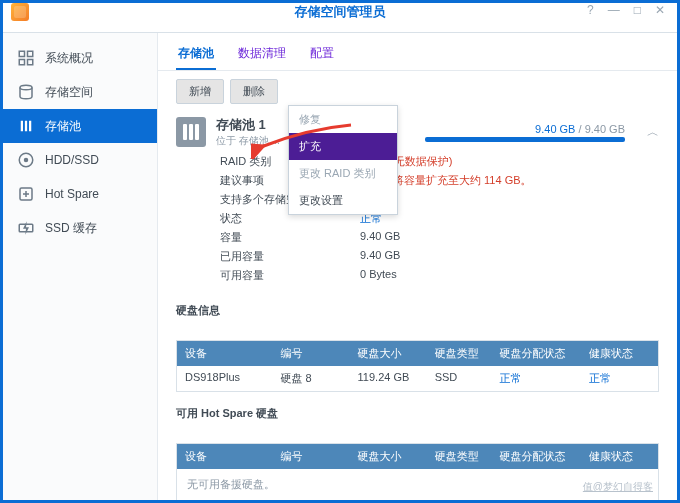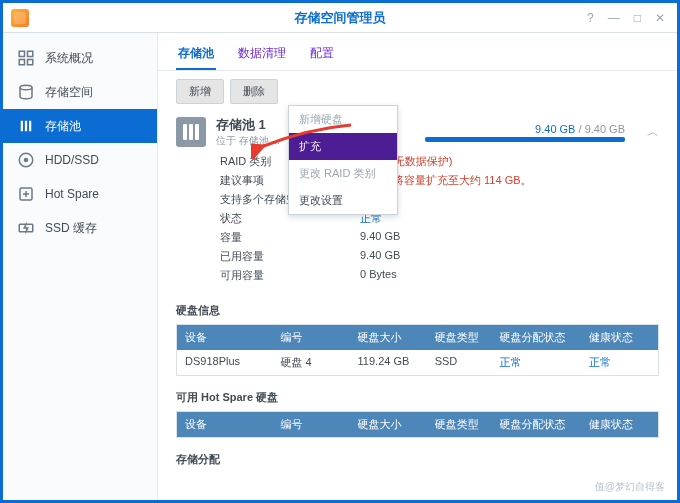--- a/index.html
+++ b/index.html
@@ -1,17 +1,17 @@
 <!DOCTYPE html>
 <html><head>
 <meta charset="utf-8">
 <style>
   * { box-sizing: border-box; margin: 0; padding: 0; font-family: "Microsoft YaHei", Arial, sans-serif; }
   body { background: #fff; width: 680px; height: 503px; overflow: hidden; font-size: 11px; color: #414b55; border: 3px solid #0b6dd4; position: relative; }
-  .titlebar { height: 30px; background: #fff; border-bottom: 1px solid #d9e1e8; display: flex; align-items: center; position: relative; }
+  .titlebar { height: 30px; background: #fff; border-bottom: 1px solid #d9e1e8; display: flex; position: relative; }
   .titlebar .app-icon { width: 18px; height: 18px; margin-left: 8px; background: linear-gradient(135deg,#ffb43a,#f47c27); border-radius: 3px; position: relative; }
   .titlebar .app-icon::after{content:"";position:absolute;inset:3px;background:#fff3;border-radius:2px;}
   .titlebar .title { position:absolute; left:0; right:0; text-align:center; color: #0b6dd4; font-weight: 600; font-size: 13px; }
   .titlebar .winbtns { margin-left: auto; display: flex; gap: 14px; padding-right: 12px; color: #9aa7b3; z-index:2;}
   .titlebar .winbtns span { cursor: pointer; font-size: 12px; }
   .shell { display: flex; height: calc(100% - 30px); }
   .sidebar { width: 155px; background: #fafbfc; border-right: 1px solid #e5eaef; padding-top: 8px; }
   .sidebar .item { display: flex; align-items: center; gap: 10px; padding: 8px 14px; color: #414b55; cursor: pointer; font-size: 12px;}
   .sidebar .item.active { background: #0b6dd4; color: #fff; }
   .sidebar .icon { width: 18px; height: 18px; display:flex; align-items:center; justify-content:center; }
@@ -37,30 +37,30 @@
   .pool-cap .used { color: #0b6dd4; }
   .pool-cap .total { color: #8b98a5; }
   .pool-bar { width: 200px; height: 5px; background: #0b6dd4; margin-top: 2px; border-radius:2px;}
   .chev { color:#8b98a5; margin-left:12px; cursor:pointer; font-size:12px;}
   .proplist { padding: 2px 18px 10px 62px; }
   .prop { display: flex; padding: 2px 0; font-size: 11px;}
   .prop .k { width: 140px; color: #414b55; }
   .prop .v { color: #414b55; }
   .prop .v.red { color: #d43e2a; }
   .prop .v.blue { color: #0b6dd4; }
-  .section-title { font-weight: 700; padding: 8px 18px 6px; font-size: 11px; color:#414b55;}
+  .section-title { font-weight: 700; padding: 8px 18px 22px; font-size: 11px; color:#414b55;}
   .table { margin: 0 18px 6px; border:1px solid #d9e1e8;}
   .table .thead { display: flex; background: #4d87b9; color: #fff; font-size: 11px; }
   .table .thead > div, .table .trow > div { padding: 5px 8px; }
   .table .trow { display: flex; font-size: 11px; color:#414b55; background:#fff;}
   .table .trow .blue{color:#0b6dd4;}
   .col-a{flex:1.3}.col-b{flex:1}.col-c{flex:1}.col-d{flex:.8}.col-e{flex:1.2}.col-f{flex:1}
   .empty { padding: 8px 10px; color: #8b98a5; font-size: 11px; }
   .arrow { position:absolute; left:248px; top:116px; z-index:11; pointer-events:none;}
-  .wm{position:absolute;right:12px;bottom:6px;color:#b8c2cc;font-size:10px;}
+  .wm{position:absolute;right:24px;bottom:6px;color:#b8c2cc;font-size:10px;text-decoration:underline;}
   .main::-webkit-scrollbar{width:10px}.main::-webkit-scrollbar-thumb{background:#c9d3dc;border-radius:5px}
 </style>
 </head>
 <body>
 
 <svg class="arrow" width="110" height="40">
   <defs>
       <marker id="ah" markerWidth="8" markerHeight="8" refX="2" refY="4" orient="auto">
         <path d="M8,0 L0,4 L8,8 Z" fill="#e63b2e"></path>
       </marker>
@@ -144,21 +144,21 @@
     <div class="tabs">
       <div class="tab active">存储池</div>
       <div class="tab">数据清理</div>
       <div class="tab">配置</div>
     </div>
 
     <div class="toolbar">
       <button class="btn">新增</button>
       <button class="btn">删除</button>
       <div class="dropdown">
-        <div class="menuitem">新增硬盘</div>
+        <div class="menuitem">修复</div>
         <div class="menuitem enabled highlight">扩充</div>
         <div class="menuitem">更改 RAID 类别</div>
         <div class="menuitem enabled">更改设置</div>
       </div>
     </div>
 
     <div class="pool-head">
       <div class="pool-icon">
           <div class="bar"></div>
           <div class="bar"></div>
@@ -214,38 +214,39 @@
       <div class="thead">
         <div class="col-a">设备</div>
         <div class="col-b">编号</div>
         <div class="col-c">硬盘大小</div>
         <div class="col-d">硬盘类型</div>
         <div class="col-e">硬盘分配状态</div>
         <div class="col-f">健康状态</div>
       </div>
       <div class="trow">
         <div class="col-a">DS918Plus</div>
-        <div class="col-b">硬盘 4</div>
+        <div class="col-b">硬盘 8</div>
         <div class="col-c">119.24 GB</div>
         <div class="col-d">SSD</div>
         <div class="col-e blue">正常</div>
         <div class="col-f blue">正常</div>
       </div>
     </div>
 
     <div class="section-title">可用 Hot Spare 硬盘</div>
     <div class="table">
       <div class="thead">
         <div class="col-a">设备</div>
         <div class="col-b">编号</div>
         <div class="col-c">硬盘大小</div>
         <div class="col-d">硬盘类型</div>
         <div class="col-e">硬盘分配状态</div>
         <div class="col-f">健康状态</div>
       </div>
+      <div class="empty">无可用备援硬盘。</div>
     </div>
 
     <div class="section-title">存储分配</div>
 
   </div>
 </div>
 
 <div class="wm">值@梦幻自得客</div>
 
 </body></html>

